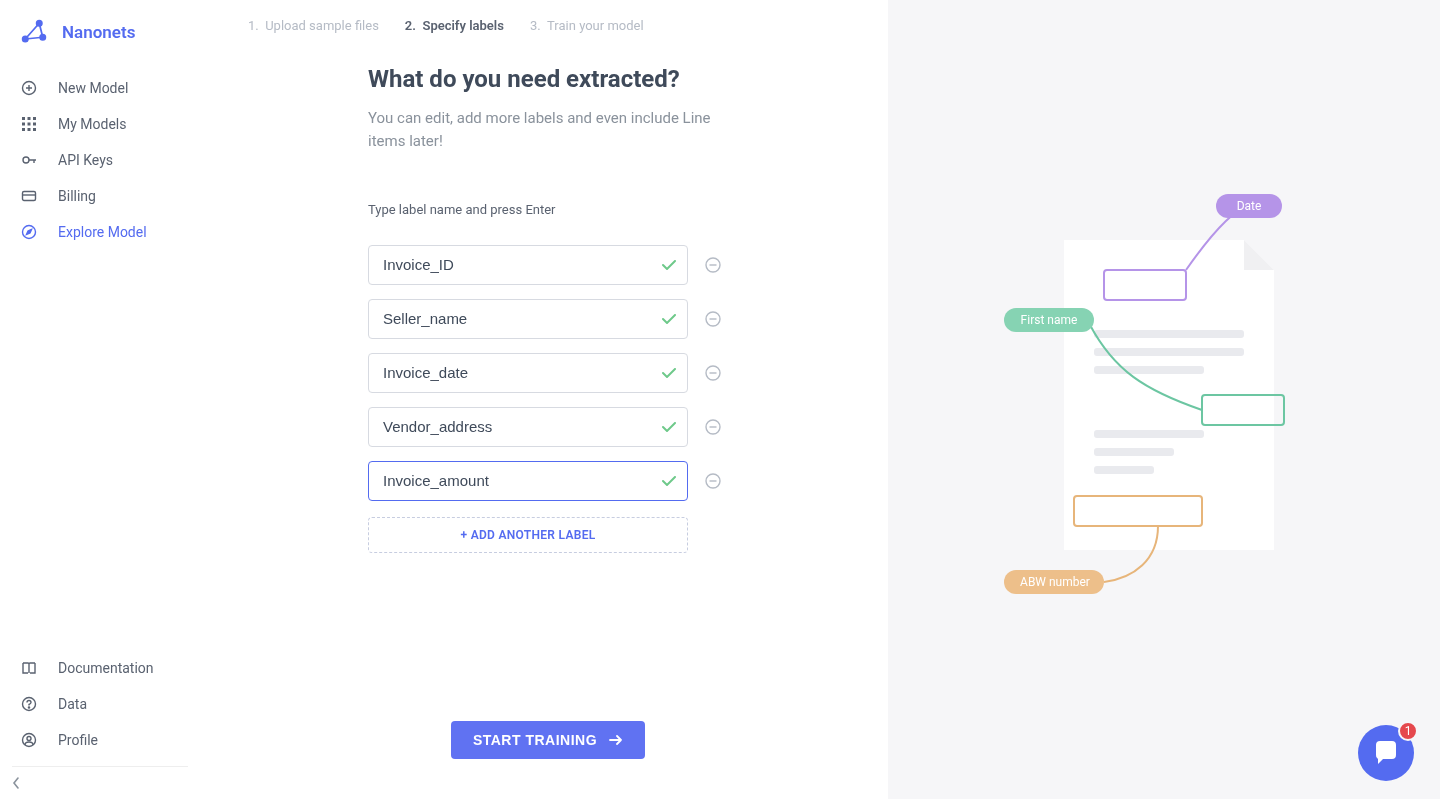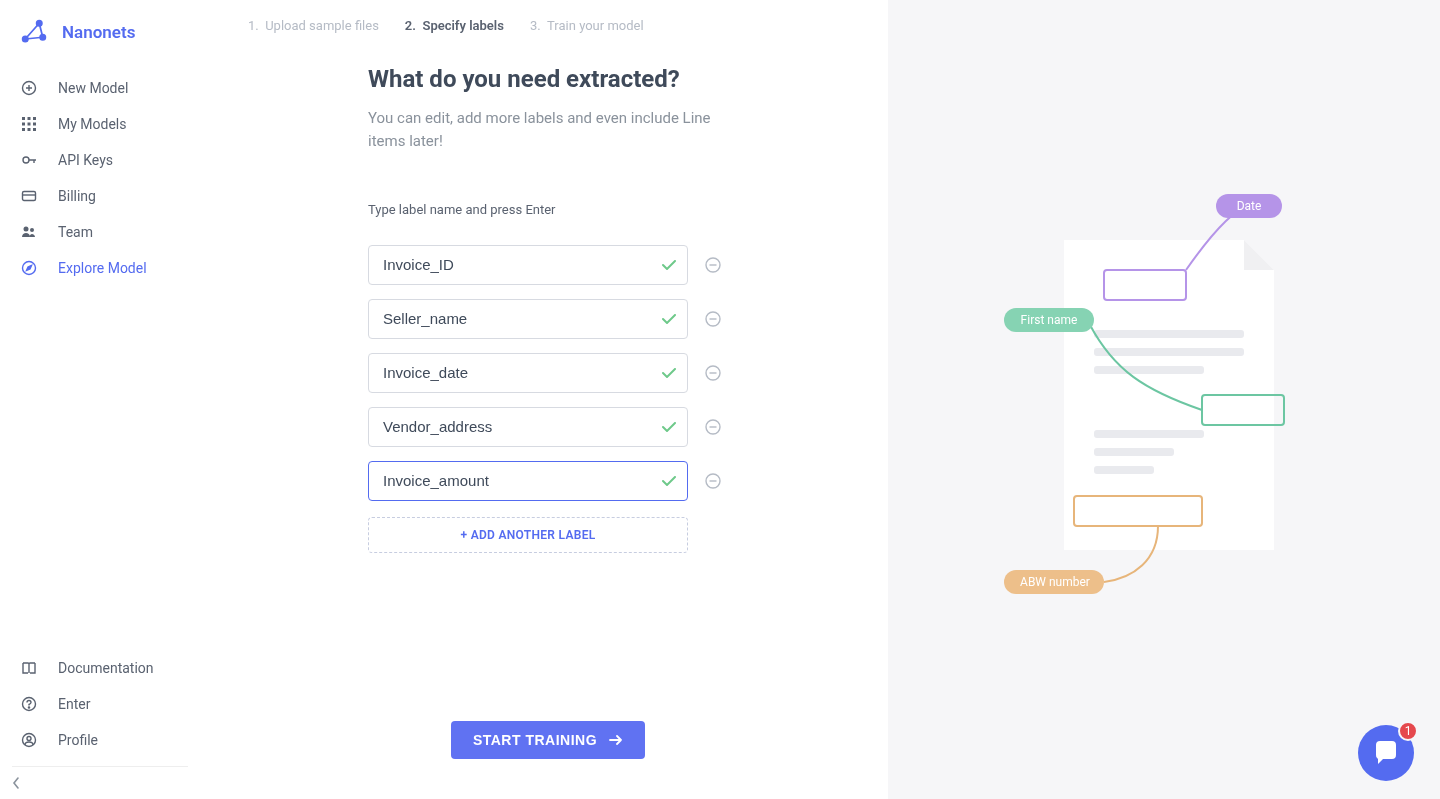--- a/index.html
+++ b/index.html
@@ -103,31 +103,20 @@
       </div>
       <div class="nav-item">
         <span class="nav-icon">
             <svg width="16" height="16" viewBox="0 0 16 16" stroke="#5a6270" stroke-width="1.4" fill="none">
               <rect x="1.5" y="3.5" width="13" height="9" rx="1.5"></rect>
               <path d="M1.5 7h13"></path>
             </svg>
           </span>
         <span>Billing</span>
       </div>
-      <div class="nav-item">
-        <span class="nav-icon">
-            <svg width="16" height="16" viewBox="0 0 16 16" fill="#5a6270">
-              <circle cx="5" cy="5" r="2.5"></circle>
-              <circle cx="11" cy="6" r="2"></circle>
-              <path d="M1 13c0-2.5 2-4 4-4s4 1.5 4 4z"></path>
-              <path d="M8.5 13c0-2 1.5-3 2.5-3s3 1 3 3z"></path>
-            </svg>
-          </span>
-        <span>Team</span>
-      </div>
       <div class="nav-item active">
         <span class="nav-icon">
             <svg width="16" height="16" viewBox="0 0 16 16" stroke="#546bf0" stroke-width="1.4" fill="none">
               <circle cx="8" cy="8" r="6.5"></circle>
               <path d="M10.5 5.5 L7 7 L5.5 10.5 L9 9z" fill="#546bf0"></path>
             </svg>
           </span>
         <span>Explore Model</span>
       </div>
     </nav>
@@ -144,21 +133,21 @@
         <span>Documentation</span>
       </div>
       <div class="nav-item">
         <span class="nav-icon">
             <svg width="16" height="16" viewBox="0 0 16 16" stroke="#5a6270" stroke-width="1.4" fill="none">
               <circle cx="8" cy="8" r="6.5"></circle>
               <path d="M6 6.5c0-1 1-2 2-2s2 1 2 2-1 1.5-2 2v1"></path>
               <circle cx="8" cy="11.5" r=".6" fill="#5a6270"></circle>
             </svg>
           </span>
-        <span>Enter</span>
+        <span>Data</span>
       </div>
       <div class="nav-item">
         <span class="nav-icon">
             <svg width="16" height="16" viewBox="0 0 16 16" stroke="#5a6270" stroke-width="1.4" fill="none">
               <circle cx="8" cy="8" r="6.5"></circle>
               <circle cx="8" cy="6.5" r="2"></circle>
               <path d="M4 13c0-2 2-3 4-3s4 1 4 3"></path>
             </svg>
           </span>
         <span>Profile</span>

